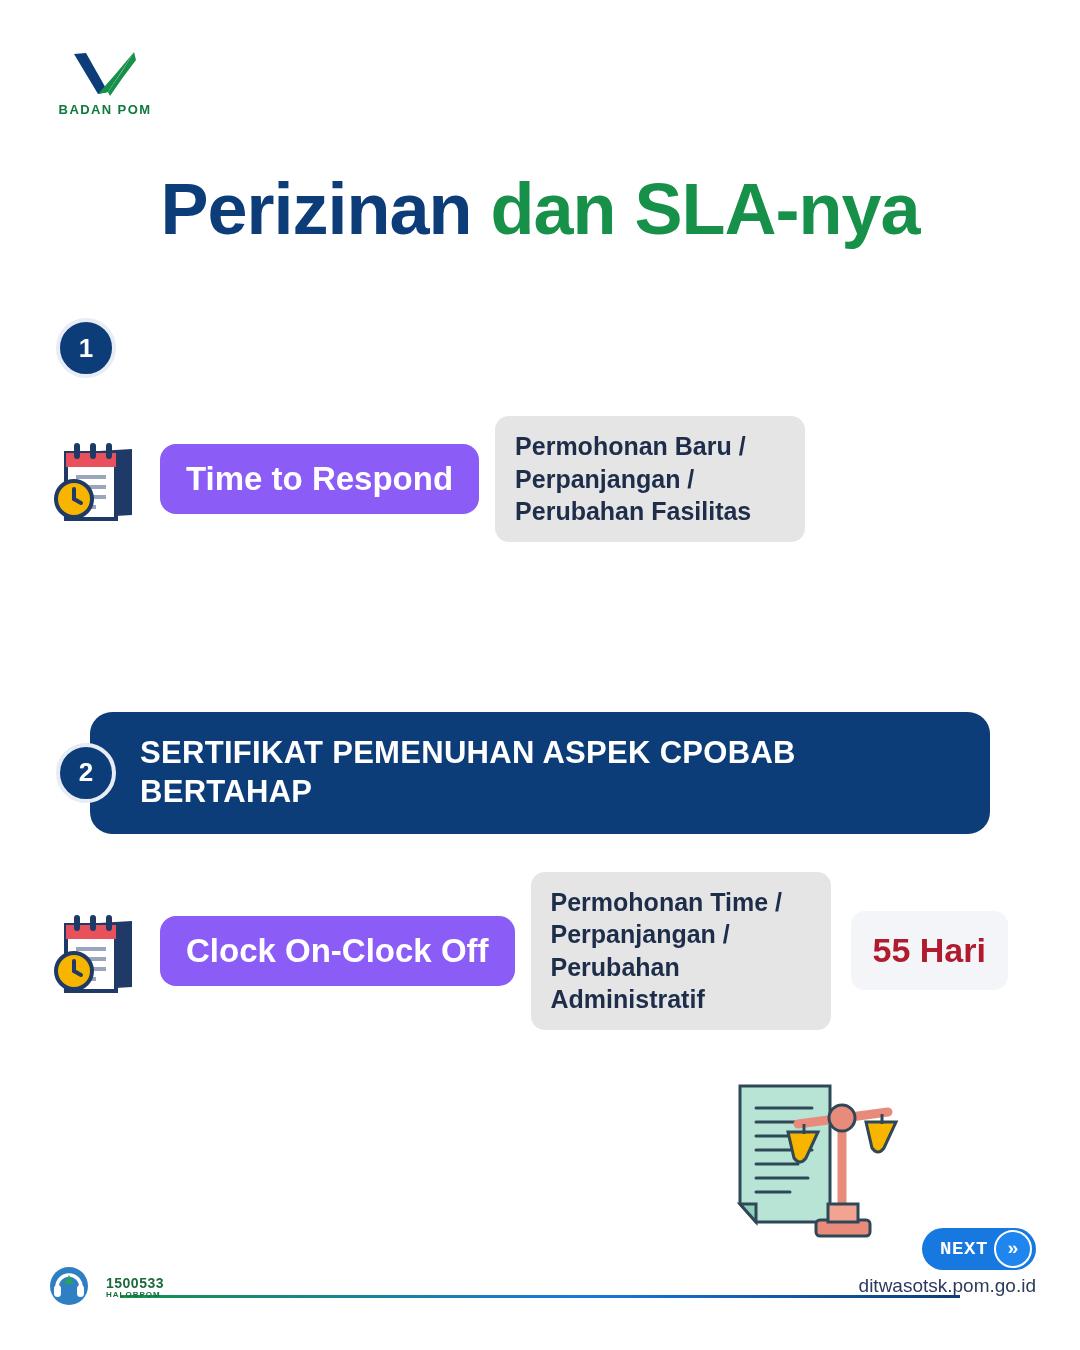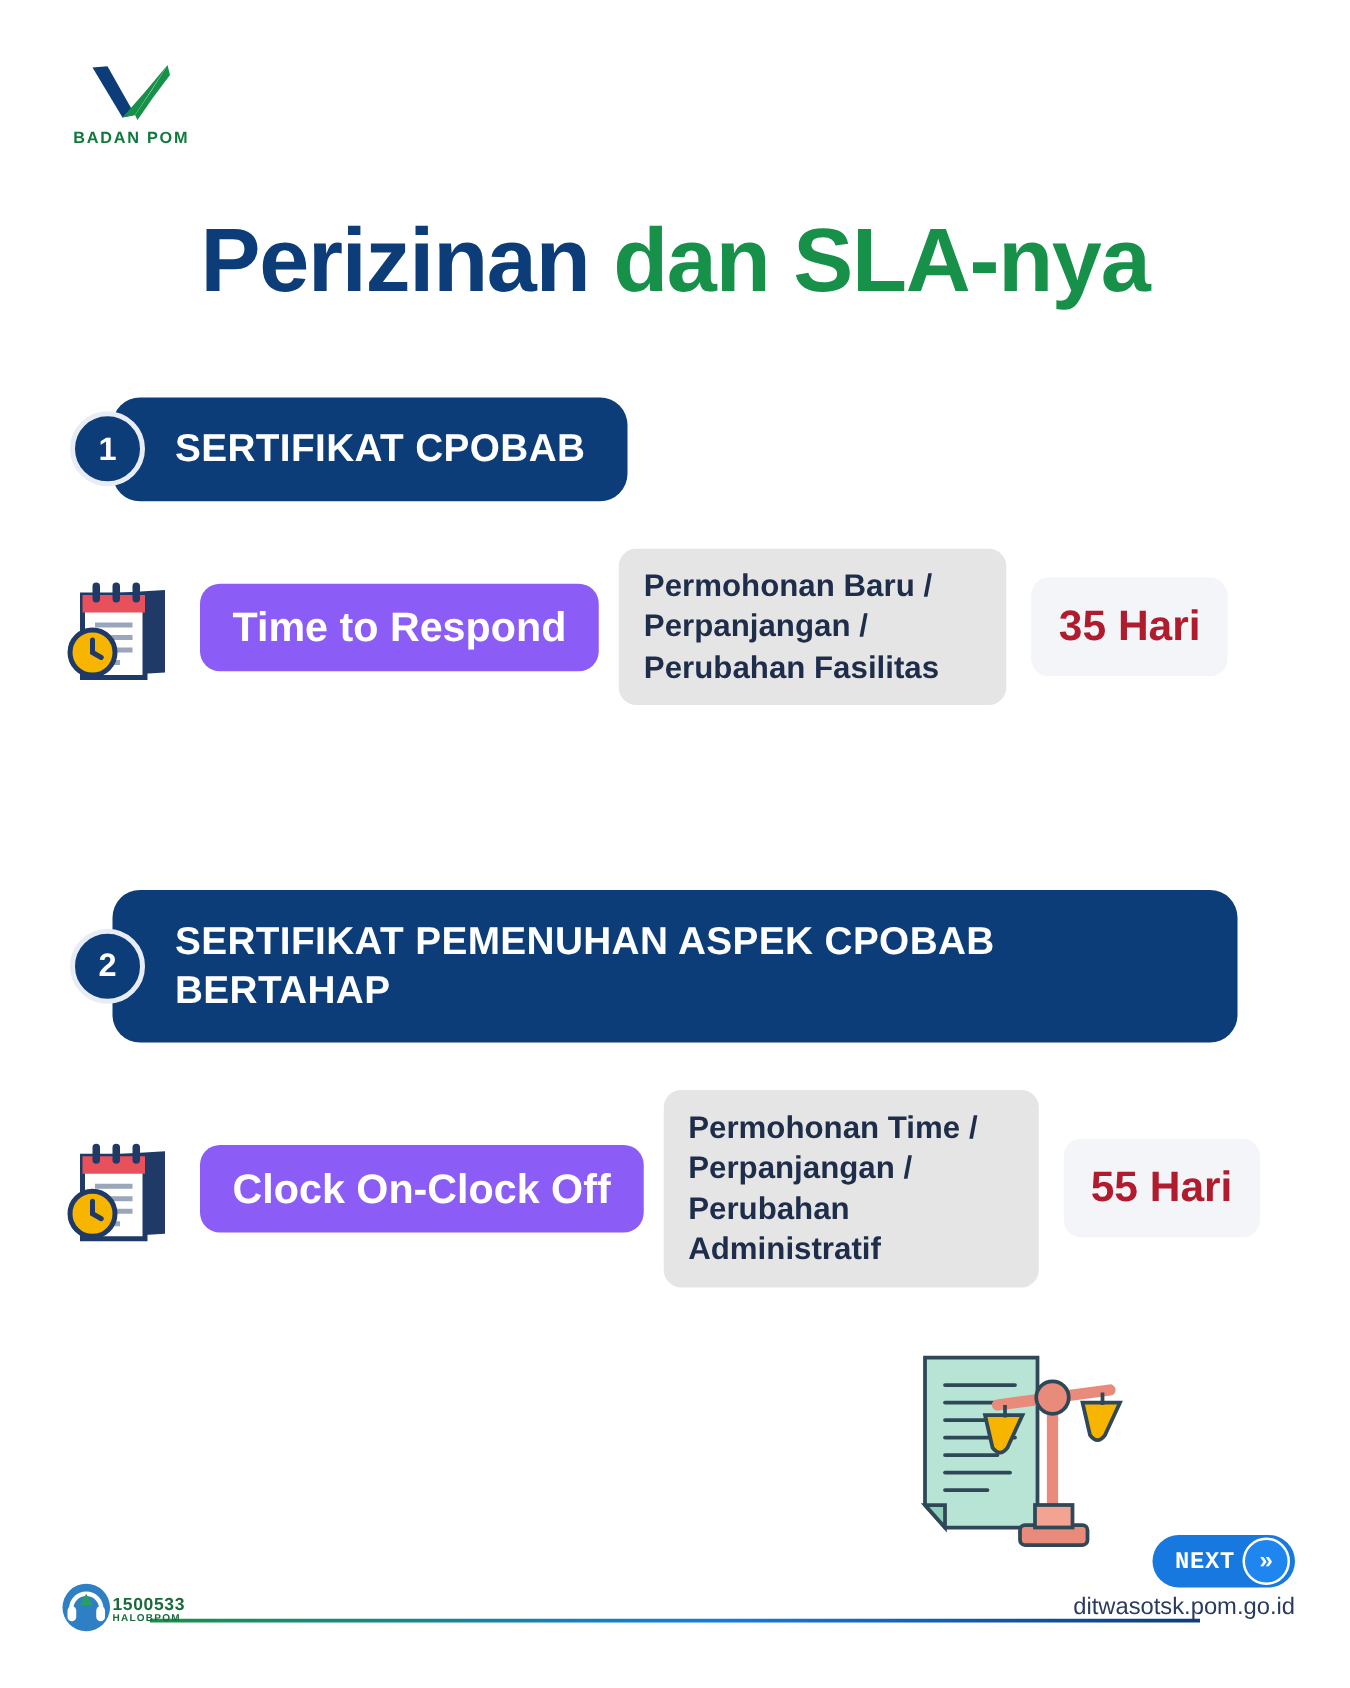--- a/index.html
+++ b/index.html
@@ -183,21 +183,21 @@
   .halobpom {
     position: absolute;
     left: 48px;
     top: 1262px;
     width: 130px;
     height: 52px;
     display: flex;
     align-items: center;
   }
   .halobpom .hb-text {
-    margin-left: 0;
+    margin-left: 16px;
     line-height: 1.05;
   }
   .halobpom .hb-num { font-size: 14px; font-weight: bold; color: #1a6b3c; letter-spacing: 0.5px; }
   .halobpom .hb-sub { font-size: 8px; font-weight: bold; color: #1a6b3c; letter-spacing: 1px; }
 </style>
 </head>
 <body>
 
 <div class="logo">
   <span class="mark">
@@ -210,42 +210,40 @@
   <div class="wordmark">BADAN POM</div>
 </div>
 
 <div class="title">
   <span>Perizinan </span><span class="green">dan SLA-nya</span>
 </div>
 
 <div class="block" id="block1">
   <div class="headrow">
     <div class="num-badge">1</div>
-    <div class="head-pill">SERTIFIKAT CPOBAB</div>
   </div>
   <div class="detailrow">
     <span class="cal-icon">
       <svg width="104" height="96" viewBox="0 0 104 96">
         <path d="M20 22 L86 18 L86 84 L20 88 Z" fill="#1f3a66"></path>
         <path d="M20 22 L70 22 L70 88 L20 88 Z" fill="#ffffff" stroke="#1f3a66" stroke-width="4"></path>
         <path d="M20 22 L70 22 L70 36 L20 36 Z" fill="#e8505b"></path>
         <rect x="28" y="12" width="6" height="16" rx="3" fill="#1f3a66"></rect>
         <rect x="44" y="12" width="6" height="16" rx="3" fill="#1f3a66"></rect>
         <rect x="60" y="12" width="6" height="16" rx="3" fill="#1f3a66"></rect>
         <rect x="30" y="44" width="30" height="4" fill="#9aa6bb"></rect>
         <rect x="30" y="54" width="30" height="4" fill="#9aa6bb"></rect>
         <rect x="30" y="64" width="30" height="4" fill="#9aa6bb"></rect>
         <rect x="30" y="74" width="20" height="4" fill="#9aa6bb"></rect>
         <circle cx="28" cy="68" r="18" fill="#f7b500" stroke="#1f3a66" stroke-width="4"></circle>
         <path d="M28 58 L28 68 L35 72" stroke="#1f3a66" stroke-width="4" fill="none" stroke-linecap="round"></path>
       </svg>
     </span>
     <div class="label-pill">Time to Respond</div>
     <div class="desc-box">Permohonan Baru / Perpanjangan / Perubahan Fasilitas</div>
-    <div class="days-box">35 Hari</div>
   </div>
 </div>
 
 <div class="block" id="block2">
   <div class="headrow">
     <div class="num-badge">2</div>
     <div class="head-pill">SERTIFIKAT PEMENUHAN ASPEK CPOBAB BERTAHAP</div>
   </div>
   <div class="detailrow">
     <span class="cal-icon">

